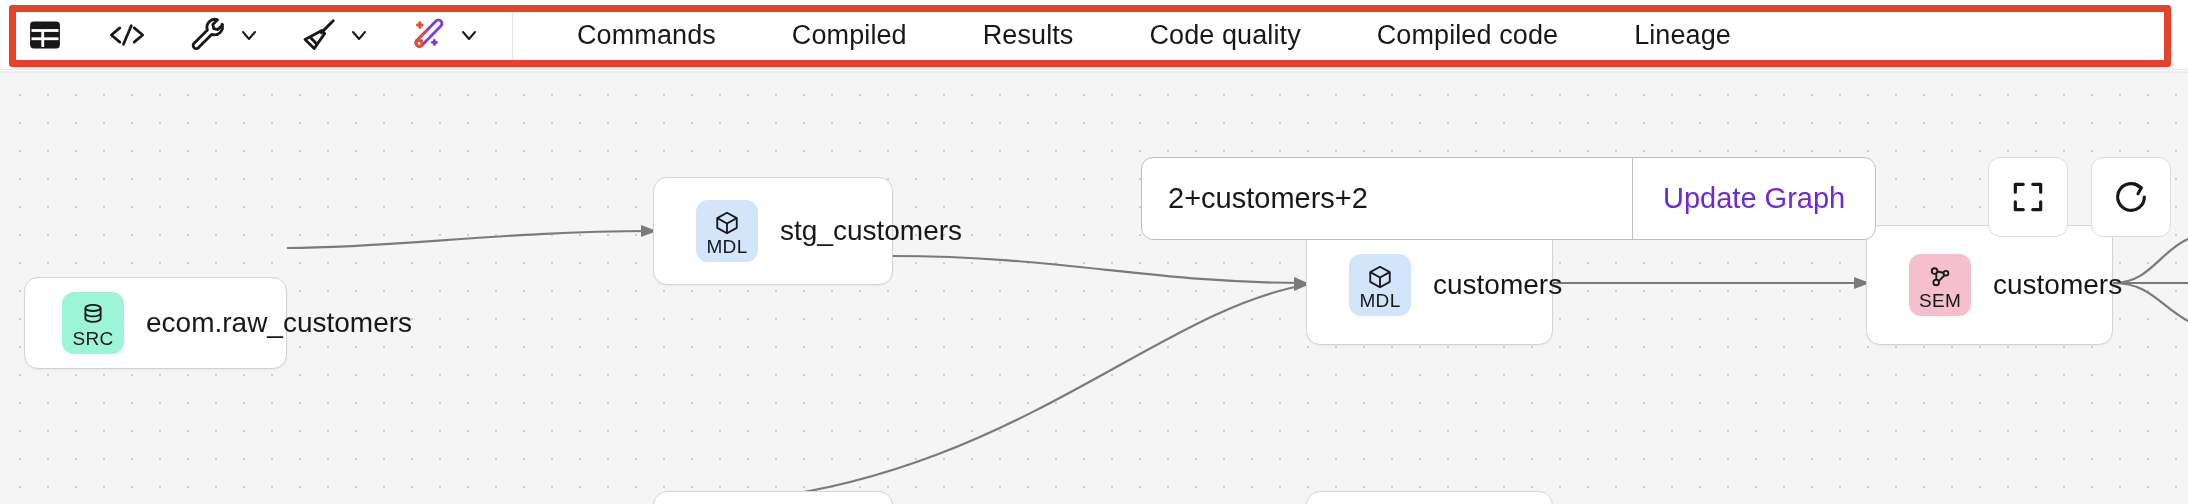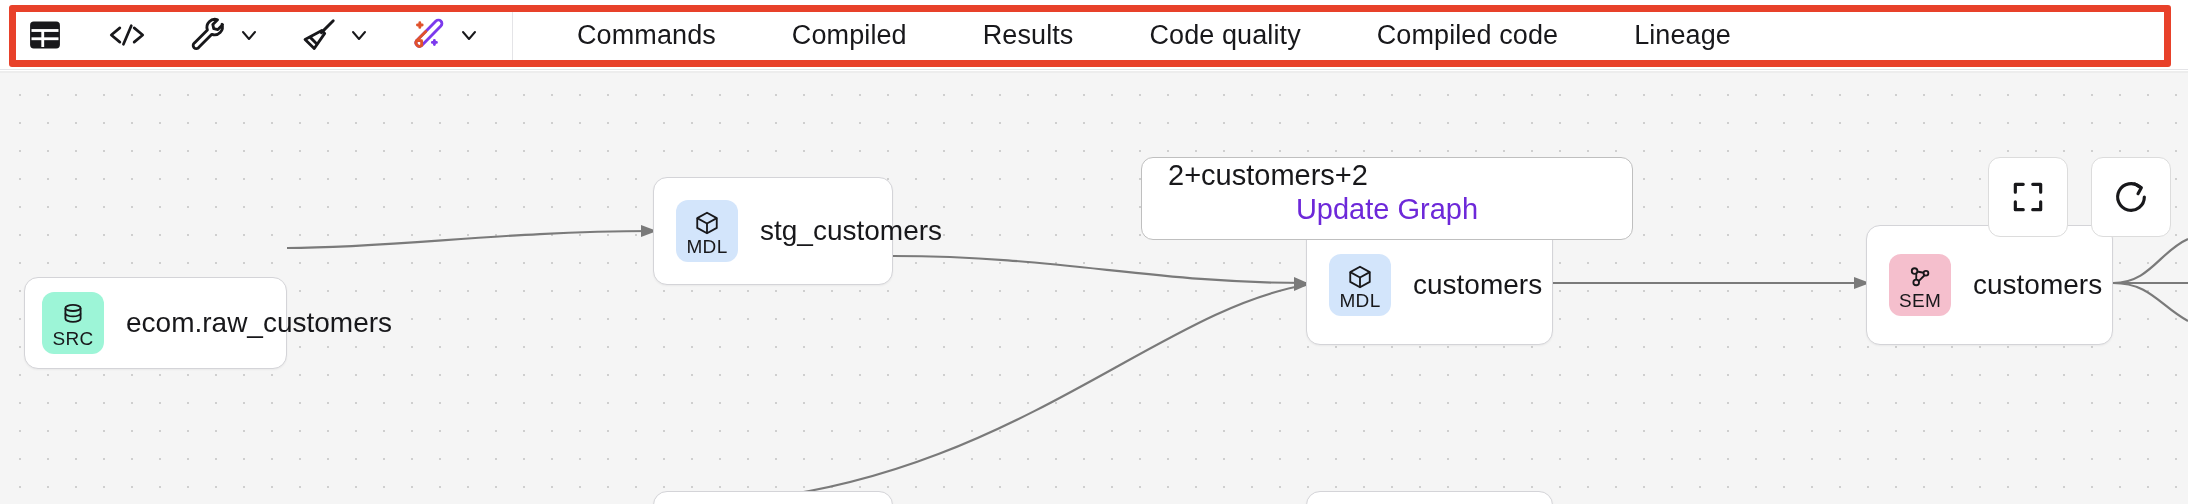--- a/index.html
+++ b/index.html
@@ -83,20 +83,21 @@
   }
   #btn-fullscreen{left:1988px;}
   #btn-refresh{left:2091px;}
 
   
   .node{
     position:absolute;background:#ffffff;border:1px solid #d4d4d8;
     border-radius:14px;display:flex;align-items:center;
     box-sizing:border-box;cursor:pointer;
     box-shadow:0 1px 2px rgba(0,0,0,.05);
+    padding-left:20px;
   }
   .badge{
     width:62px;height:62px;border-radius:12px;flex:none;
     display:flex;flex-direction:column;align-items:center;justify-content:center;
     margin-left:22px;
   }
   .badge-ico{height:30px;display:flex;align-items:flex-end;}
   .badge-txt{font-size:19px;line-height:20px;color:#18181b;margin-top:1px;letter-spacing:.3px;}
   .node-label{
     margin-left:22px;font-size:28px;color:#18181b;white-space:nowrap;
@@ -287,21 +288,21 @@
             <line x1="8.6" y1="8.4" x2="8.5" y2="14.4"></line>
             <line x1="9.3" y1="6.9" x2="15.3" y2="8.1"></line>
             <line x1="10.8" y1="15.9" x2="16.2" y2="10.4"></line>
           </svg>
         </div>
         <div class="badge-txt">SEM</div>
       </div>
       <div class="node-label">customers</div>
     </div>
 
-    <div class="graph-ctrl" style="top:86px;flex-direction:column;">
+    <div class="graph-ctrl" style="top:86px;">
       <input class="graph-input" type="text" value="2+customers+2" style="">
       <div class="graph-divider"></div>
       <div class="update-btn">Update Graph</div>
     </div>
 
     <div class="sq-btn" id="btn-fullscreen" style="top:86px;">
       <svg width="38" height="38" viewBox="0 0 24 24" fill="none" stroke="#18181b" stroke-width="2" stroke-linecap="round" stroke-linejoin="round">
         <polyline points="4,9 4,4 9,4"></polyline>
         <polyline points="15,4 20,4 20,9"></polyline>
         <polyline points="20,15 20,20 15,20"></polyline>

